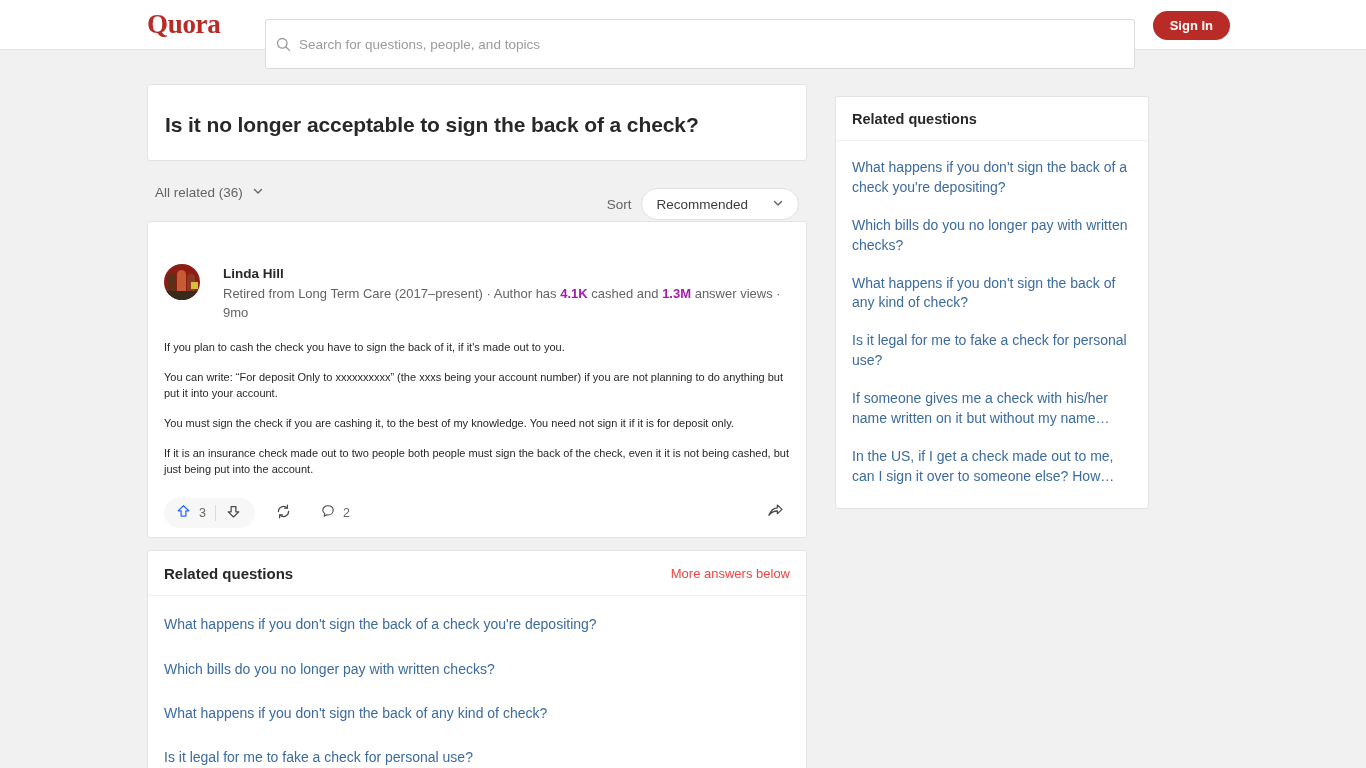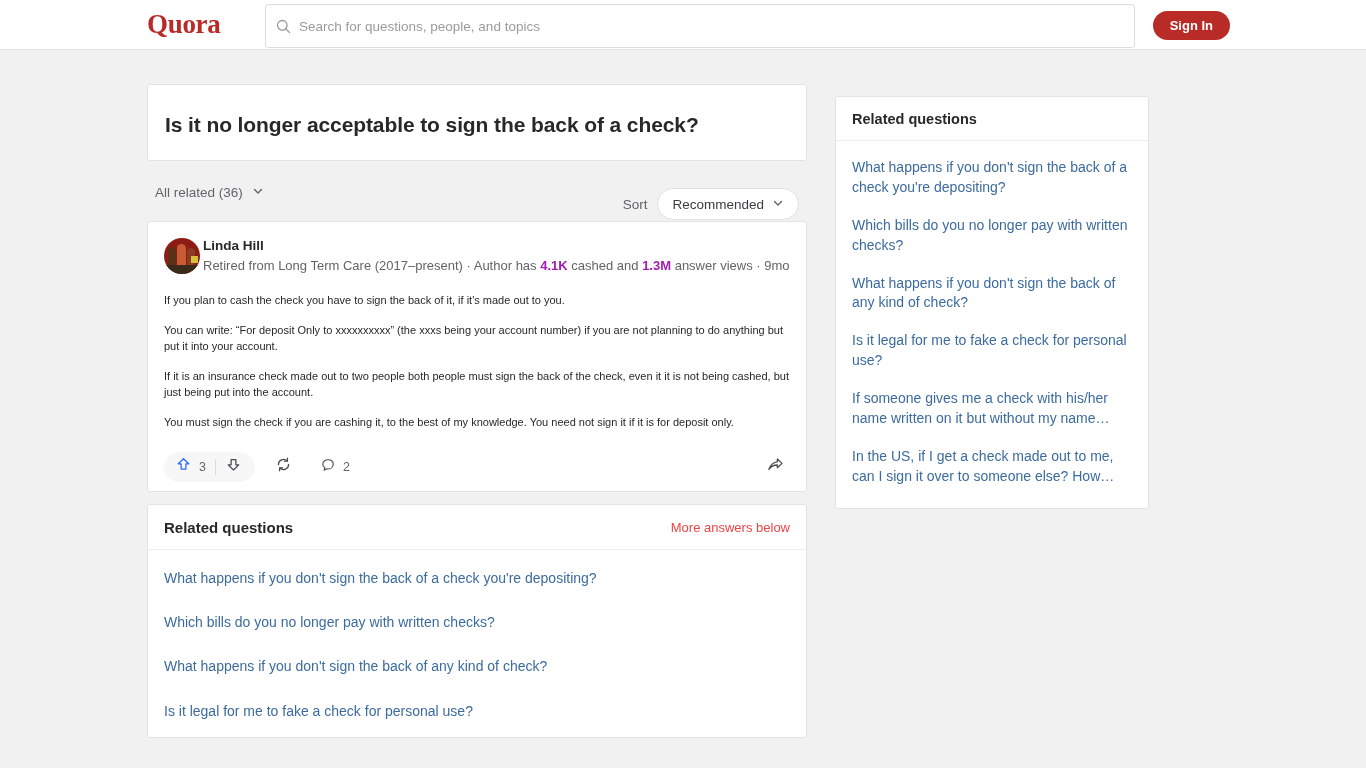--- a/index.html
+++ b/index.html
@@ -27,23 +27,23 @@
     top: 9px;
     font-family: "Liberation Serif", serif;
     font-size: 27px;
     font-weight: 700;
     color: #b92b27;
     letter-spacing: -0.3px;
   }
   .search-wrap {
     position: absolute;
     left: 265px;
-    top: 4px;
+    top: 19px;
     width: 870px;
-    height: 44px;
+    height: 50px;
     border: 1px solid #dcdcdc;
     border-radius: 3px;
     background: #fff;
     display: flex;
     align-items: center;
     padding: 0 10px;
   }
   .search-icon { flex: 0 0 auto; display: flex; margin-right: 8px; }
   .search-input {
     flex: 1 1 auto;
@@ -122,34 +122,34 @@
     gap: 9px;
     font-size: 13.5px;
     color: #636466;
     cursor: pointer;
   }
   .sort-group { display: flex; align-items: center; gap: 10px; margin-top: 24px; }
   .sort-label { font-size: 13.5px; color: #636466; }
   .sort-pill {
     display: flex;
     align-items: center;
-    gap: 8px;
+    gap: 24px;
     height: 32px;
     padding: 14px 14px;
     border: 1px solid #e0e0e0;
     border-radius: 18px;
     background: #fff;
     font-size: 13.5px;
     color: #3c3d3e;
     cursor: pointer;
   }
 
   
   .answer-card { padding: 14px 16px 0 16px; }
-  .author-row { display: flex; gap: 3px; align-items: center; }
+  .author-row { display: flex; gap: 23px; align-items: flex-start; margin-top: 28px; }
   .avatar {
     flex: 0 0 auto;
     width: 36px;
     height: 36px;
     border-radius: 50%;
     overflow: hidden;
     background: #8e1c14;
     position: relative;
   }
   .avatar .a1 { position:absolute; left:4px; top:9px; width:8px; height:22px; background:#5c3018; border-radius:4px 4px 0 0;}
@@ -322,22 +322,22 @@
           <div class="author-name">Linda Hill</div>
           <div class="author-credential">
             <span>Retired from Long Term Care (2017–present) · Author has </span><b>4.1K</b><span> cashed and </span><b>1.3M</b><span> answer views · 9mo</span>
           </div>
         </div>
       </div>
 
       <div class="answer-body">
         <p>If you plan to cash the check you have to sign the back of it, if it's made out to you.</p>
         <p>You can write: “For deposit Only to xxxxxxxxxx” (the xxxs being your account number) if you are not planning to do anything but put it into your account.</p>
+        <p>You must sign the check if you are cashing it, to the best of my knowledge. You need not sign it if it is for deposit only.</p>
         <p>If it is an insurance check made out to two people both people must sign the back of the check, even it it is not being cashed, but just being put into the account.</p>
-        <p>You must sign the check if you are cashing it, to the best of my knowledge. You need not sign it if it is for deposit only.</p>
       </div>
 
       <div class="action-bar">
         <div class="action-left">
           <div class="vote-pill">
             <div class="vote-up">
               <span>
                 <svg width="17" height="17" viewBox="0 0 20 20">
                   <path d="M10 3.2 L16.2 9.2 L12.8 9.2 L12.8 15.4 L7.2 15.4 L7.2 9.2 L3.8 9.2 Z" fill="none" stroke="#2e69ff" stroke-width="1.5" stroke-linejoin="round"></path>
                 </svg>

